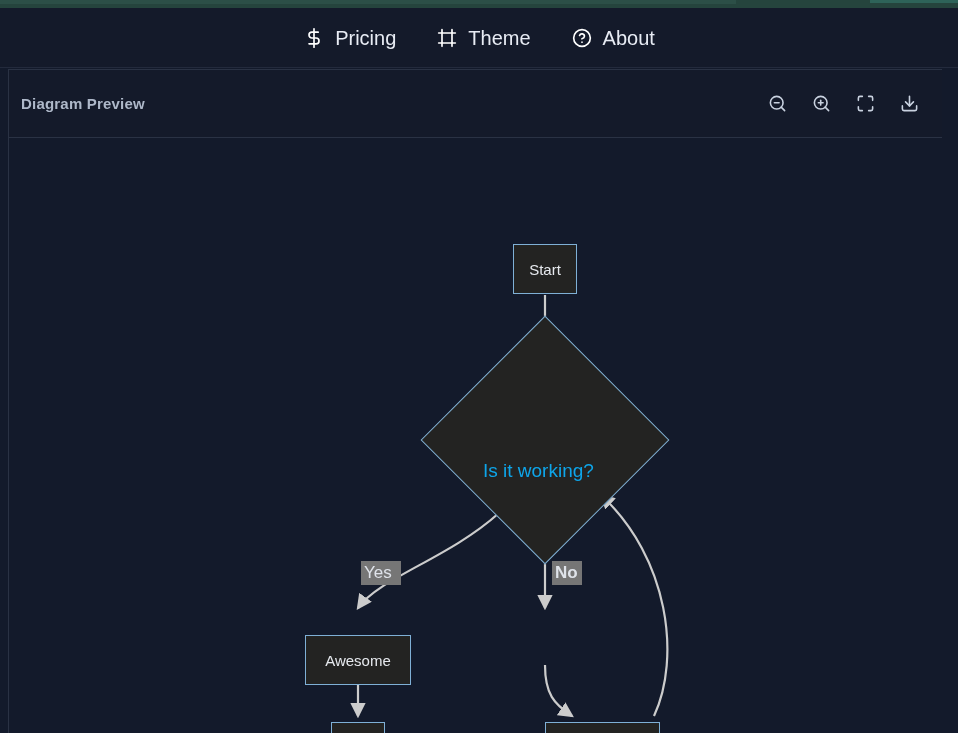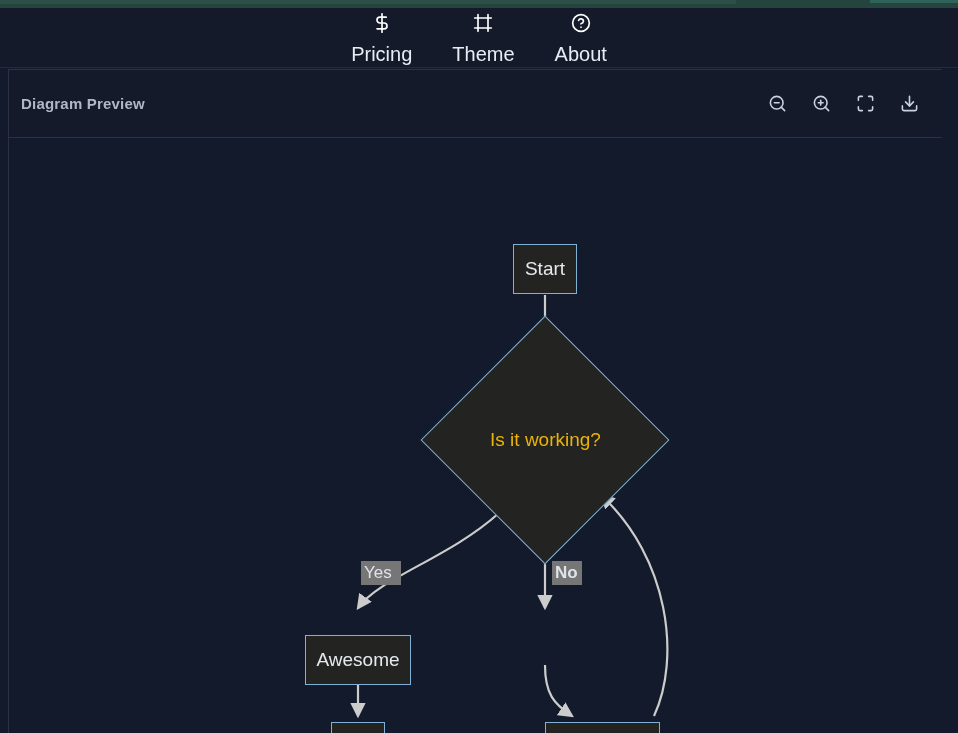--- a/index.html
+++ b/index.html
@@ -33,21 +33,20 @@
     gap: 32px;
     border-bottom: 1px solid #232a3c;
   }
   .nav-item {
     display: flex; align-items: center; gap: 10px;
     color: #e8ecf4;
     font-size: 20px;
     cursor: pointer;
     padding: 4px 4px;
     user-select: none;
-    flex-direction: column;
   }
   .nav-item .nav-icon {
     display: inline-flex; align-items: center; justify-content: center;
     width: 22px; height: 22px;
     color: #ffffff;
   }
   .nav-item .nav-label { line-height: 1; }
 
   
   .panel {
@@ -93,41 +92,42 @@
 
   
   .node {
     position: absolute;
     background: #232322;
     border: 1.5px solid #7fb0d6;
     display: flex; align-items: center; justify-content: center;
     overflow: hidden;
     white-space: nowrap;
     color: #e6e9ee;
-    font-size: 19px;
+    font-size: 15px;
     cursor: pointer;
   }
   .node-text { padding: 0 10px; }
 
   .node-diamond {
     position: absolute;
     width: 176px; height: 176px;
     background: #232322;
     border: 1.5px solid #7fb0d6;
     transform: rotate(45deg);
     cursor: pointer;
   }
   .diamond-label {
     position: absolute;
-    display: flex; align-items: center; justify-content: center;
-    color: #eab308;
+    display: flex; align-items: center; 
+    color: #0ea5e9;
     font-size: 19px;
     white-space: nowrap;
     overflow: hidden;
     pointer-events: none;
+    margin-top: 31px;
   }
 
   .edge-label {
     position: absolute;
     background: #767676;
     color: #dfe3ea;
     font-size: 17px;
     padding: 1px 3px;
     white-space: nowrap;
     overflow: hidden;

